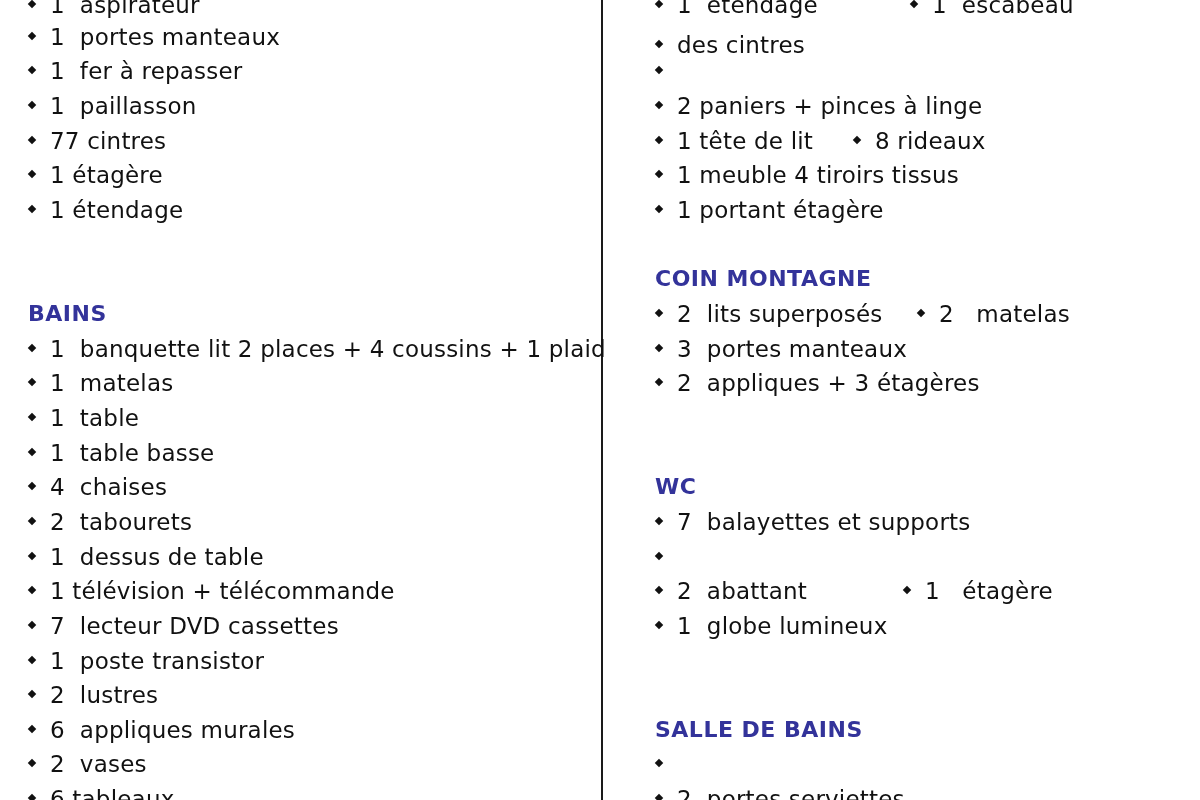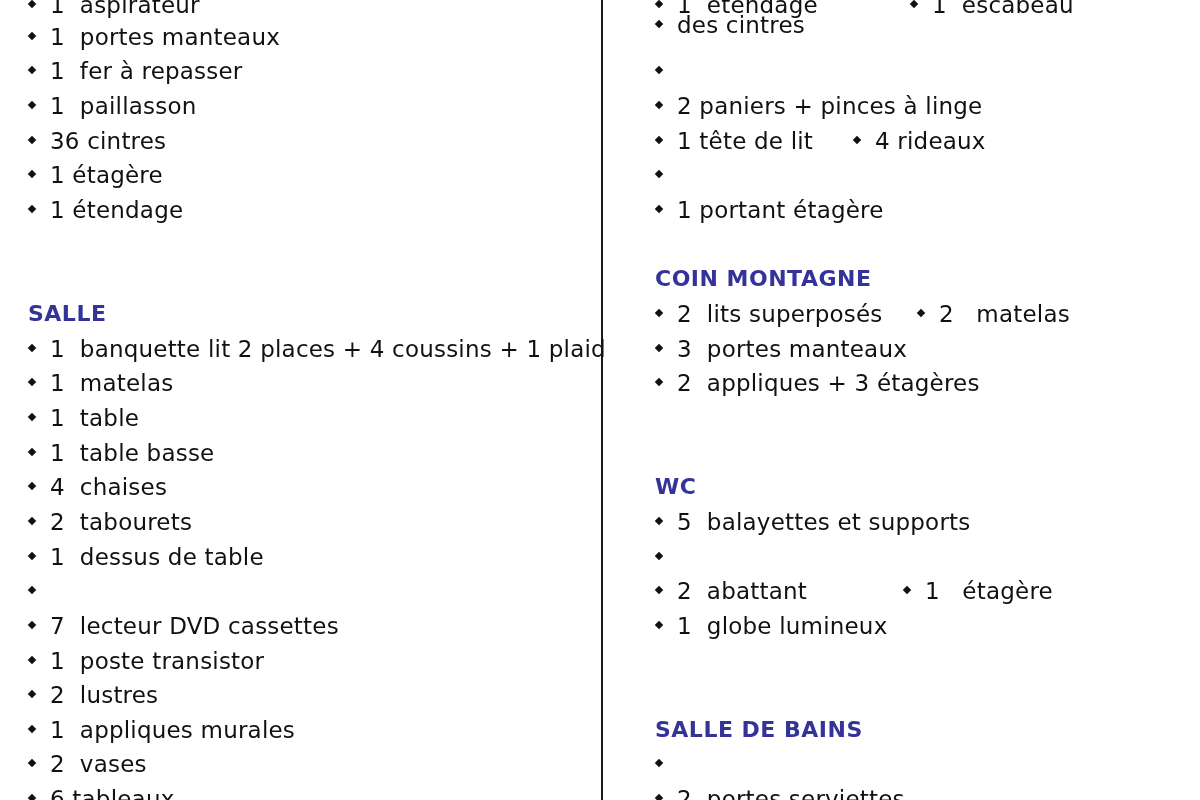--- a/index.html
+++ b/index.html
@@ -71,57 +71,57 @@
 
 <div>
   <div class="divider"></div>
 
   <div class="col col-left">
 
     <div class="line" style="top:-12px"><span class="bullet"></span><span>1  aspirateur</span></div>
     <div class="line" style="top:20px"><span class="bullet"></span><span>1  portes manteaux</span></div>
     <div class="line" style="top:54px"><span class="bullet"></span><span>1  fer à repasser</span></div>
     <div class="line" style="top:89px"><span class="bullet"></span><span>1  paillasson</span></div>
-    <div class="line" style="top:124px"><span class="bullet"></span><span>36 cintres</span></div>
+    <div class="line" style="top:124px"><span class="bullet"></span><span>77 cintres</span></div>
     <div class="line" style="top:158px"><span class="bullet"></span><span>1 étagère</span></div>
     <div class="line" style="top:193px"><span class="bullet"></span><span>1 étendage</span></div>
 
-    <div class="line heading" style="top:297px">SALLE</div>
+    <div class="line heading" style="top:297px">BAINS</div>
     <div class="line" style="top:332px"><span class="bullet"></span><span>1  banquette lit 2 places + 4 coussins + 1 plaid</span></div>
     <div class="line" style="top:366px"><span class="bullet"></span><span>1  matelas</span></div>
     <div class="line" style="top:401px"><span class="bullet"></span><span>1  table</span></div>
     <div class="line" style="top:436px"><span class="bullet"></span><span>1  table basse</span></div>
     <div class="line" style="top:470px"><span class="bullet"></span><span>4  chaises</span></div>
     <div class="line" style="top:505px"><span class="bullet"></span><span>2  tabourets</span></div>
     <div class="line" style="top:540px"><span class="bullet"></span><span>1  dessus de table</span></div>
-    <div class="line" style="top:574px"><span class="bullet"></span></div>
+    <div class="line" style="top:574px"><span class="bullet"></span><span>1 télévision + télécommande</span></div>
     <div class="line" style="top:609px"><span class="bullet"></span><span>7  lecteur DVD cassettes</span></div>
     <div class="line" style="top:644px"><span class="bullet"></span><span>1  poste transistor</span></div>
     <div class="line" style="top:678px"><span class="bullet"></span><span>2  lustres</span></div>
-    <div class="line" style="top:713px"><span class="bullet"></span><span>1  appliques murales</span></div>
+    <div class="line" style="top:713px"><span class="bullet"></span><span>6  appliques murales</span></div>
     <div class="line" style="top:747px"><span class="bullet"></span><span>2  vases</span></div>
     <div class="line" style="top:782px"><span class="bullet"></span><span>6 tableaux</span></div>
   </div>
 
   <div class="col col-right">
     <div class="line" style="top:-12px"><span class="bullet"></span><span class="inline-item" style="width:233px">1  étendage</span><span class="bullet"></span><span>1  escabeau</span></div>
-    <div class="line" style="top:8px"><span class="bullet"></span><span>des cintres</span></div>
+    <div class="line" style="top:28px"><span class="bullet"></span><span>des cintres</span></div>
     <div class="line" style="top:54px"><span class="bullet"></span></div>
     <div class="line" style="top:89px"><span class="bullet"></span><span>2 paniers + pinces à linge</span></div>
-    <div class="line" style="top:124px"><span class="bullet"></span><span class="inline-item" style="width:176px">1 tête de lit</span><span class="bullet"></span><span>4 rideaux</span></div>
-    <div class="line" style="top:158px"><span class="bullet"></span></div>
+    <div class="line" style="top:124px"><span class="bullet"></span><span class="inline-item" style="width:176px">1 tête de lit</span><span class="bullet"></span><span>8 rideaux</span></div>
+    <div class="line" style="top:158px"><span class="bullet"></span><span>1 meuble 4 tiroirs tissus</span></div>
     <div class="line" style="top:193px"><span class="bullet"></span><span>1 portant étagère</span></div>
 
     <div class="line heading" style="top:262px">COIN MONTAGNE</div>
     <div class="line" style="top:297px"><span class="bullet"></span><span class="inline-item" style="width:240px">2  lits superposés</span><span class="bullet"></span><span>2   matelas</span></div>
     <div class="line" style="top:332px"><span class="bullet"></span><span>3  portes manteaux</span></div>
     <div class="line" style="top:366px"><span class="bullet"></span><span>2  appliques + 3 étagères</span></div>
 
     <div class="line heading" style="top:470px">WC</div>
-    <div class="line" style="top:505px"><span class="bullet"></span><span>5  balayettes et supports</span></div>
+    <div class="line" style="top:505px"><span class="bullet"></span><span>7  balayettes et supports</span></div>
     <div class="line" style="top:540px"><span class="bullet"></span></div>
     <div class="line" style="top:574px"><span class="bullet"></span><span class="inline-item" style="width:226px">2  abattant</span><span class="bullet"></span><span>1   étagère</span></div>
     <div class="line" style="top:609px"><span class="bullet"></span><span>1  globe lumineux</span></div>
 
     <div class="line heading" style="top:713px">SALLE DE BAINS</div>
     <div class="line" style="top:747px"><span class="bullet"></span></div>
     <div class="line" style="top:782px"><span class="bullet"></span><span>2  portes serviettes</span></div>
   </div>
 </div>
 

